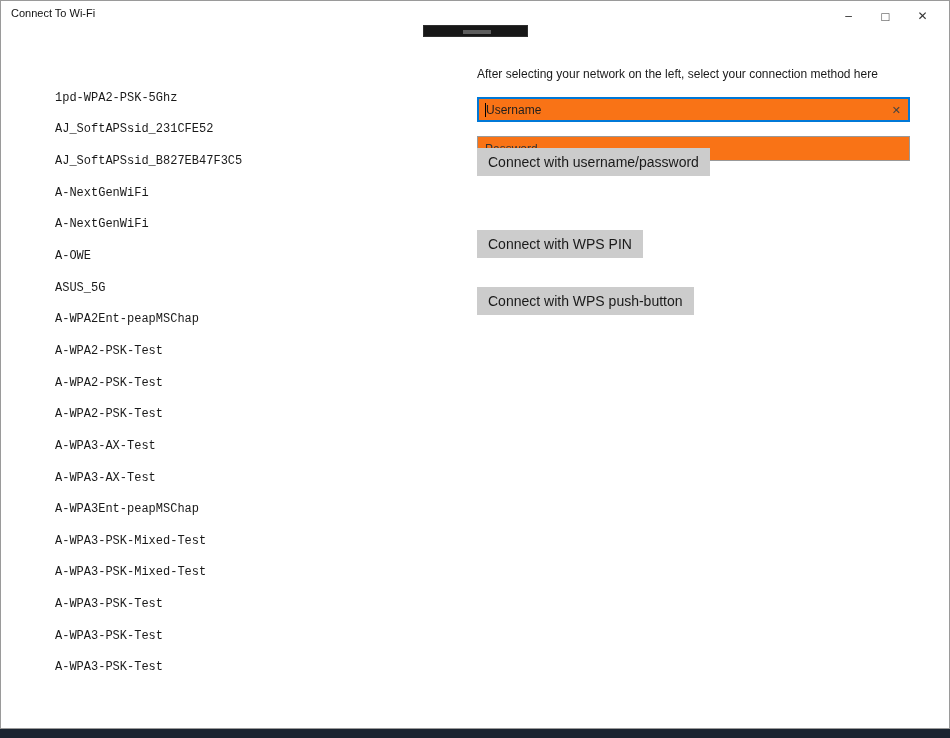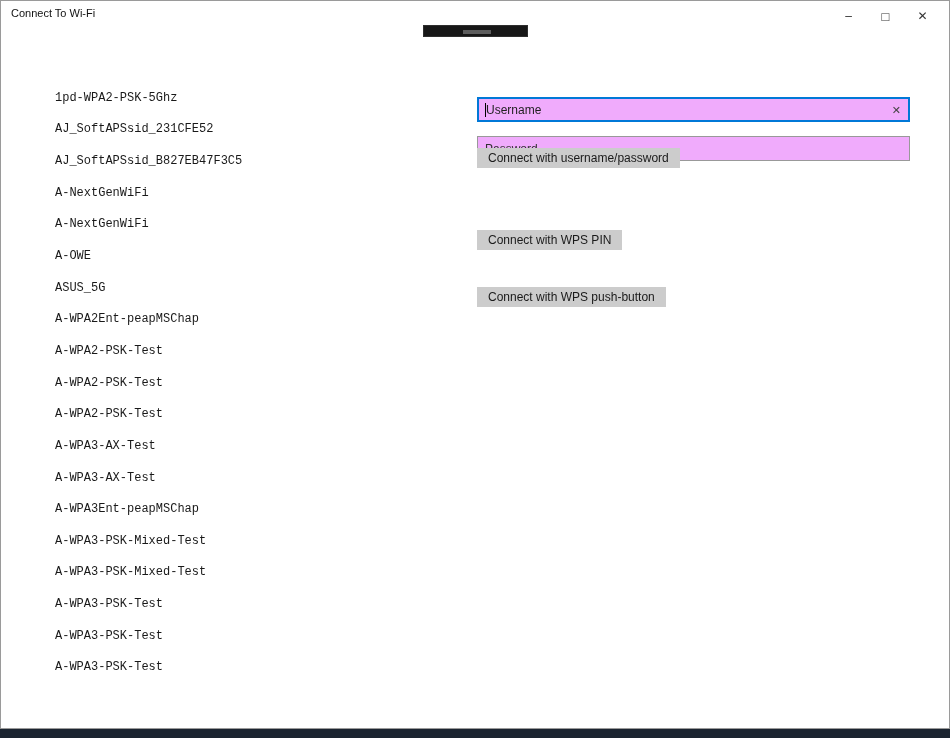--- a/index.html
+++ b/index.html
@@ -15,32 +15,32 @@
   
   .progress{position:absolute;left:422px;top:24px;width:105px;height:12px;background:#171717;border:1px solid #2e2e2e;box-sizing:border-box;}
   .progress-fill{position:absolute;left:39px;top:4px;width:28px;height:4px;background:#5d5d5d;}
 
   
   .network-list{position:absolute;left:0;top:81px;width:470px;height:620px;overflow:hidden;font-family:Liberation Mono, monospace;}
   .network-item{height:31.65px;display:flex;align-items:center;padding-left:54px;font-size:12px;color:#191919;cursor:default;}
 
   
   .instruction{position:absolute;left:476px;top:66px;font-size:12px;color:#1a1a1a;}
-  .field{position:absolute;left:476px;width:433px;height:25px;box-sizing:border-box;background:#f0abfc;}
+  .field{position:absolute;left:476px;width:433px;height:25px;box-sizing:border-box;background:#f97316;}
   .field input{width:100%;height:100%;border:none;outline:none;background:transparent;font-family:"Liberation Sans",sans-serif;font-size:12px;color:#1a1a1a;padding:0 22px 0 7px;box-sizing:border-box;}
   .field input::placeholder{color:#1f1f1f;opacity:1;}
   .field.username{top:96px;border:2px solid #0078d7;}
   .field.password{top:135px;border:1px solid #999;}
   .field.password input::placeholder{color:#333;}
   .field.wpspin{top:204px;border:1px solid #707070;}
   .field.wpspin input{padding-left:9px;}
   .caret{position:absolute;left:6px;top:4px;width:1px;height:14px;background:#000;}
   .clear-x{position:absolute;right:7px;top:50%;transform:translateY(-50%);font-size:11px;color:#444;cursor:pointer;line-height:1;}
 
-  .btn{position:absolute;left:476px;height:20px;background:#cccccc;border:none;color:#1a1a1a;font-family:"Liberation Sans",sans-serif;font-size:12px;padding:0 11px;display:flex;align-items:center;cursor:pointer;}
+  .btn{position:absolute;left:476px;height:28px;background:#cccccc;border:none;color:#1a1a1a;font-family:"Liberation Sans",sans-serif;font-size:14px;padding:0 11px;display:flex;align-items:center;cursor:pointer;}
   .btn.userpass{top:147px;}
   .btn.wpspin-btn{top:229px;}
   .btn.wpspush{top:286px;}
 
   
   .taskbar{position:absolute;left:0;bottom:0;width:950px;height:9px;background:#1b2430;}
 </style>
 </head>
 <body>
 
@@ -74,20 +74,21 @@
       <div class="network-item">A-WPA3-AX-Test</div>
       <div class="network-item">A-WPA3-AX-Test</div>
       <div class="network-item">A-WPA3Ent-peapMSChap</div>
       <div class="network-item">A-WPA3-PSK-Mixed-Test</div>
       <div class="network-item">A-WPA3-PSK-Mixed-Test</div>
       <div class="network-item">A-WPA3-PSK-Test</div>
       <div class="network-item">A-WPA3-PSK-Test</div>
       <div class="network-item">A-WPA3-PSK-Test</div>
     </div>
 
+    <div class="instruction">After selecting your network on the left, select your connection method here</div>
 
     <div class="field username">
       <div class="caret"></div>
       <input type="text" value="" placeholder="Username" style="">
       <span class="clear-x">✕</span>
     </div>
 
     <div class="field password">
       <input type="text" value="" placeholder="Password" style="">
     </div>

